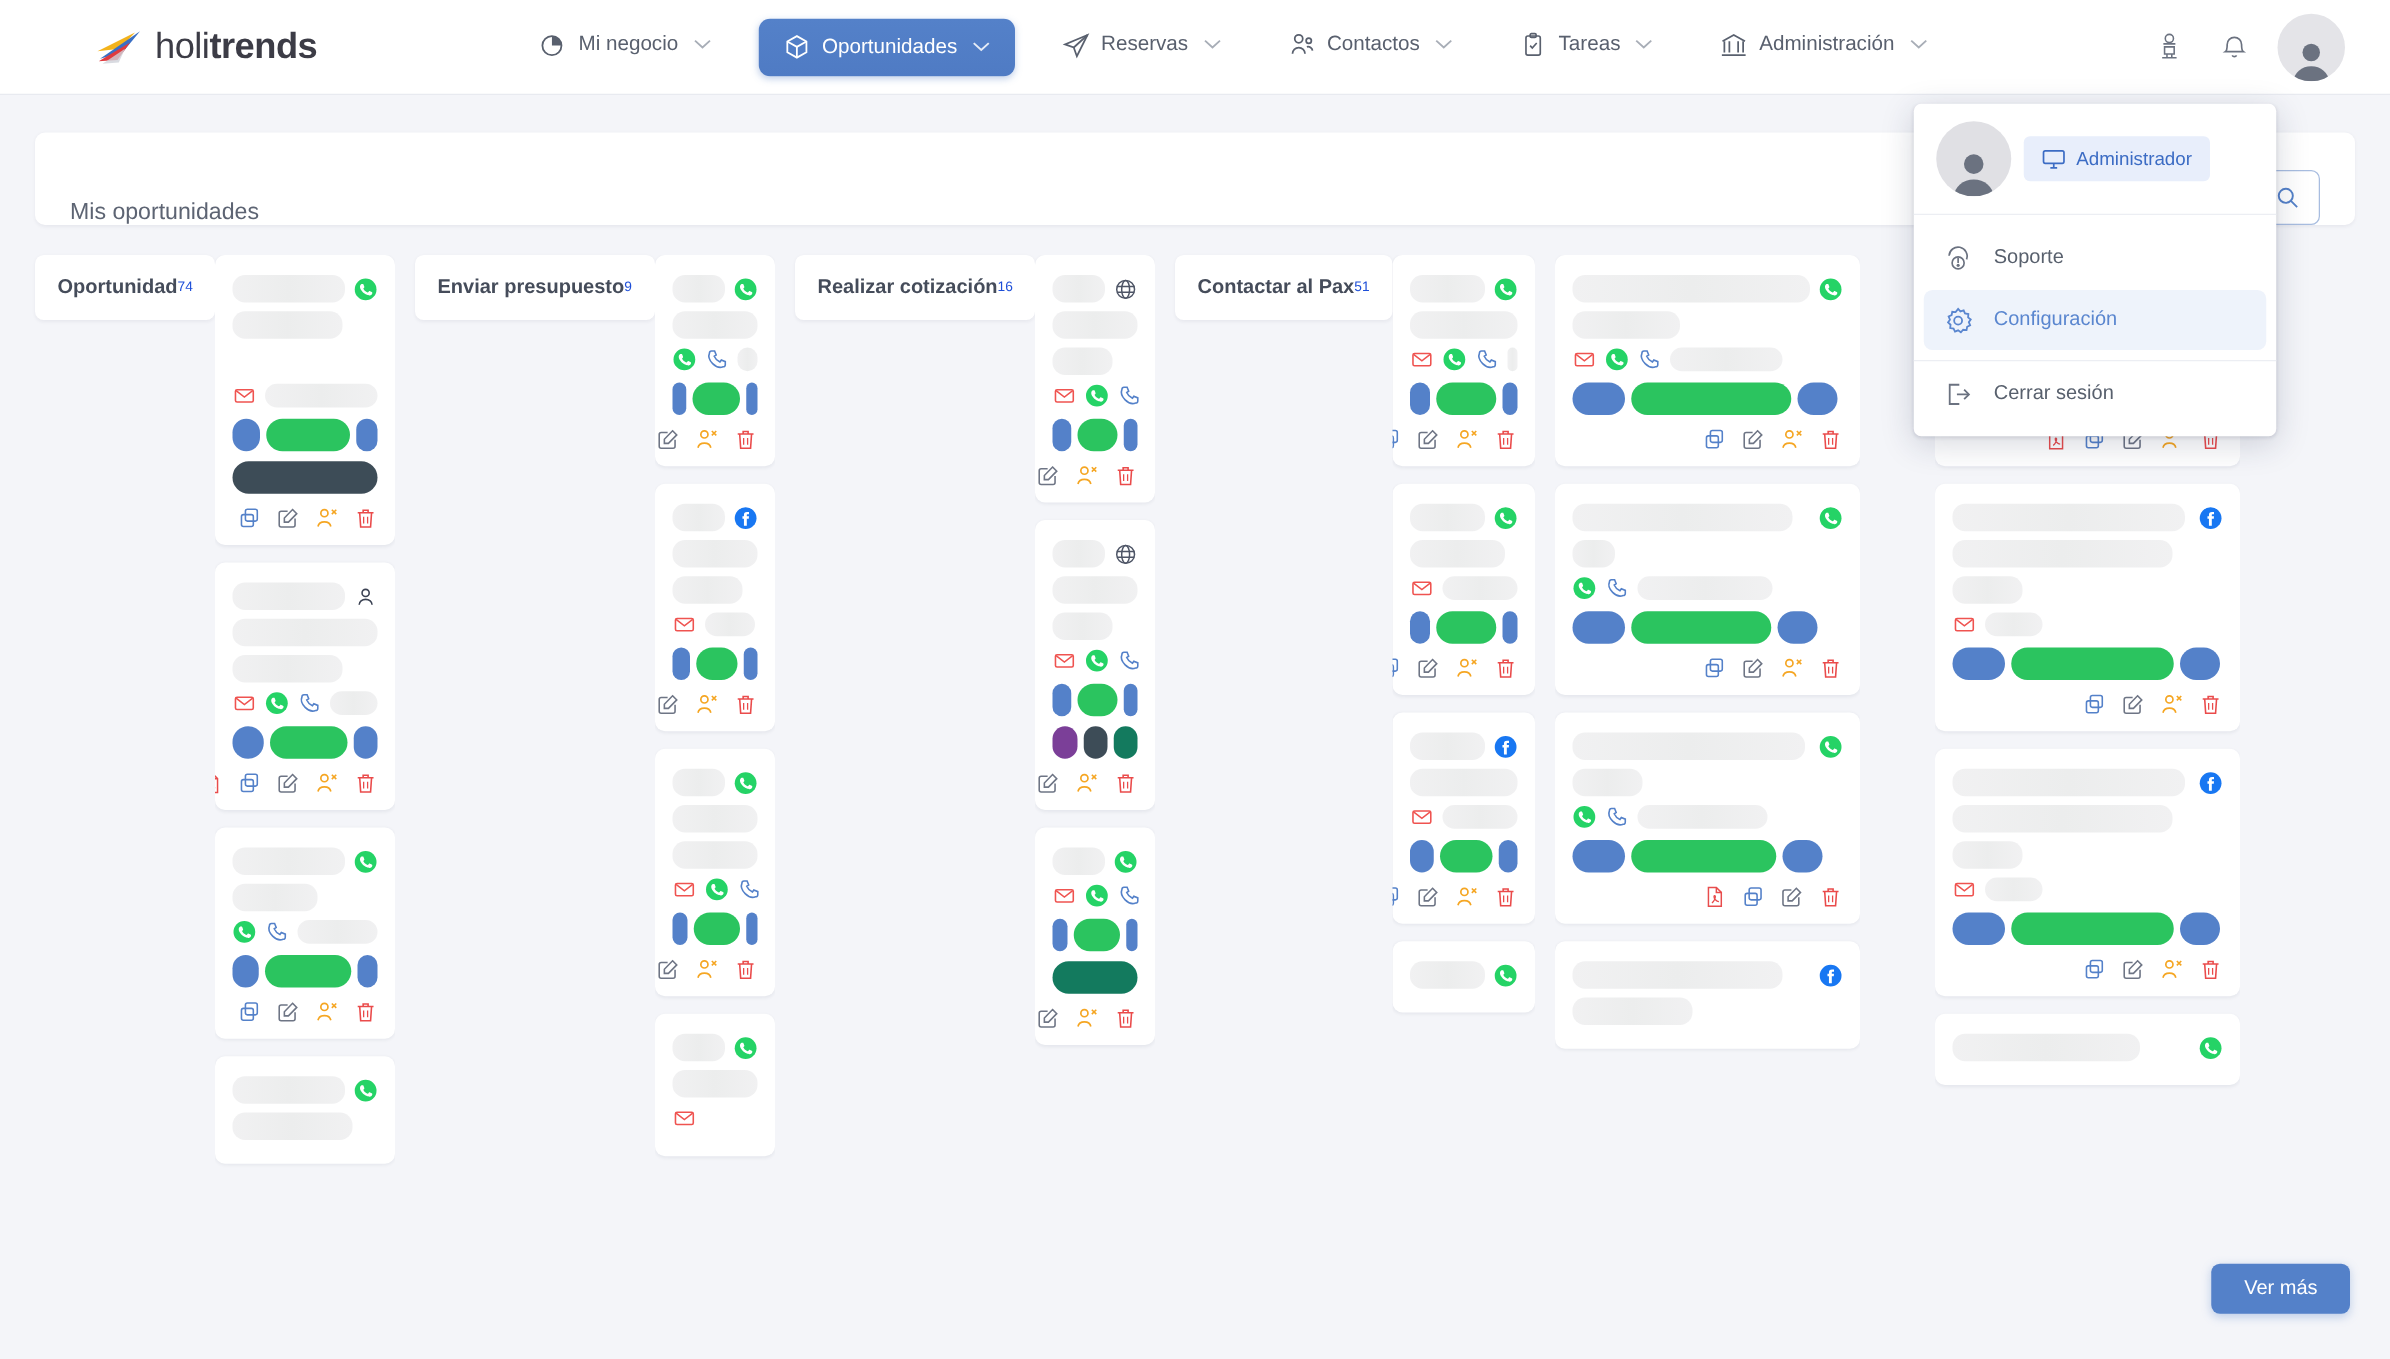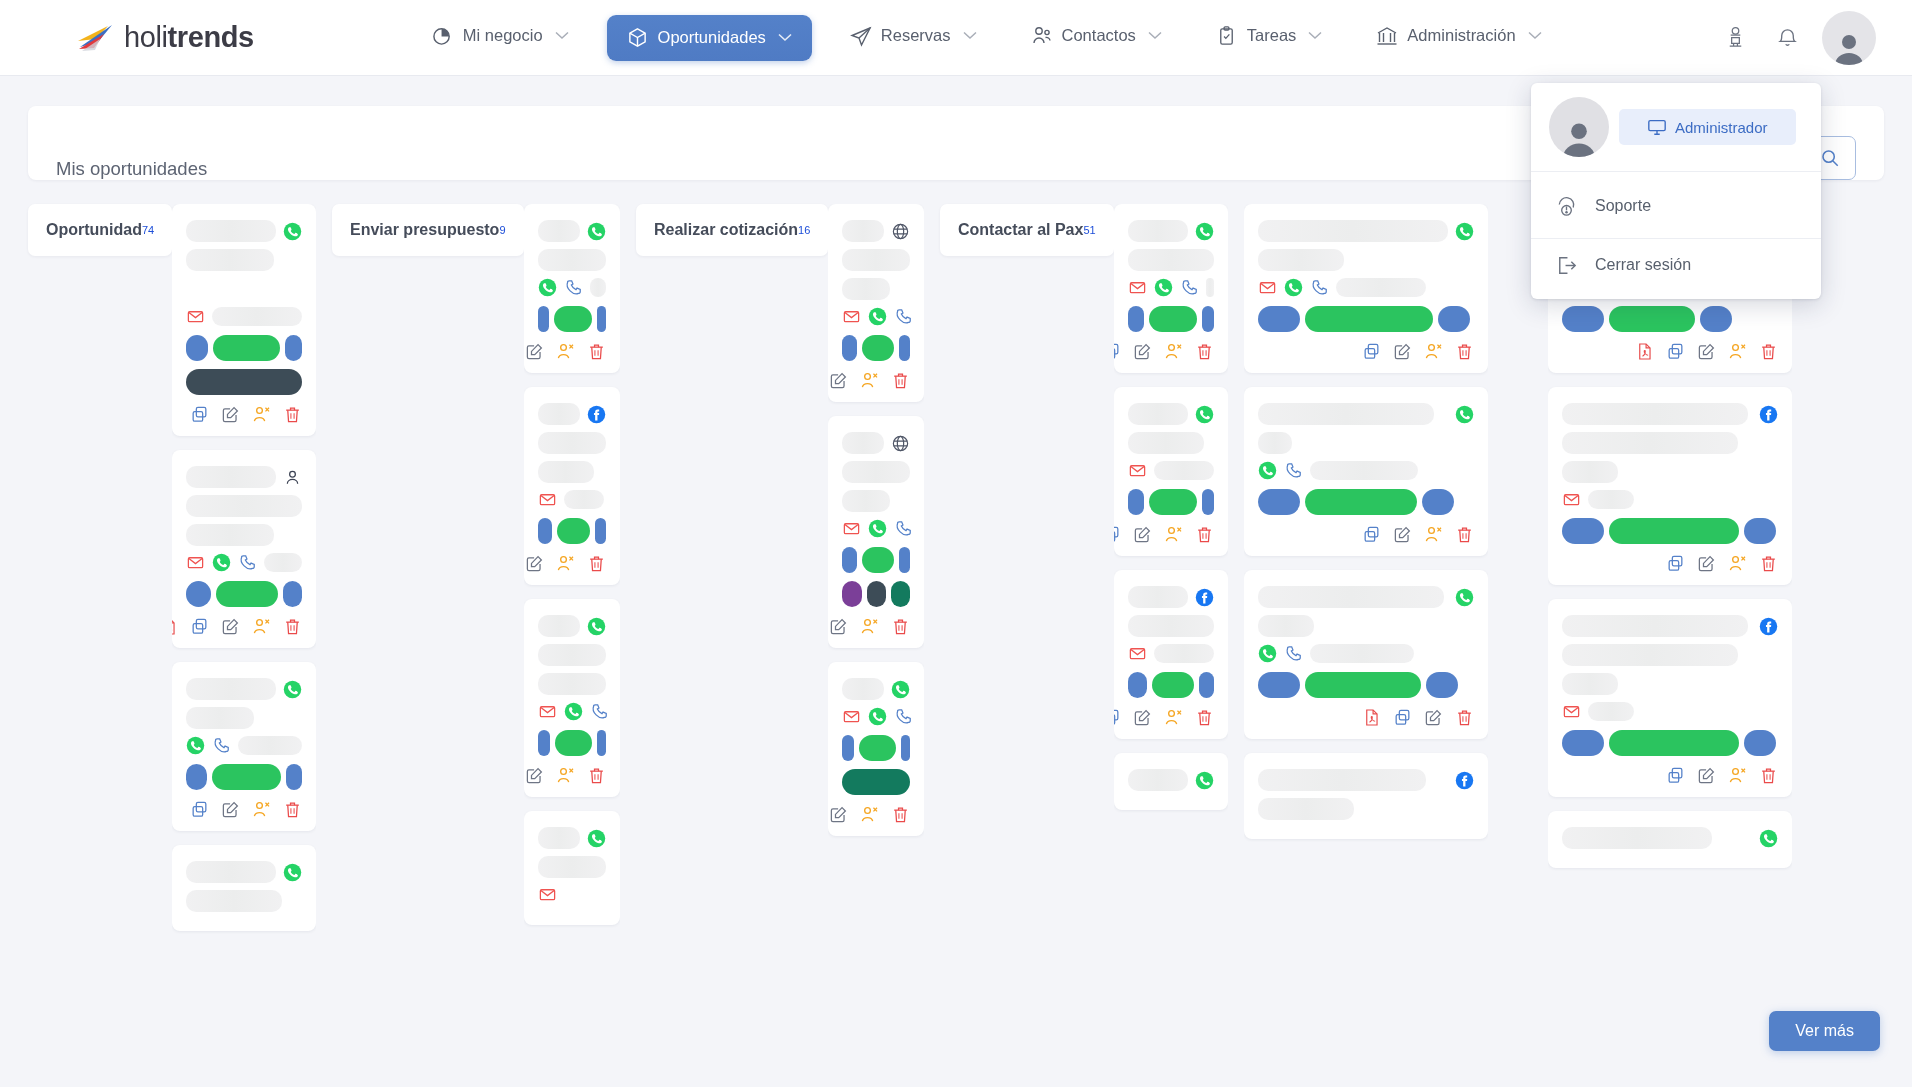--- a/index.html
+++ b/index.html
@@ -51,21 +51,21 @@
     position: absolute; left: 1531px; top: 83px; width: 290px;
     background: #ffffff; border-radius: 6px;
     box-shadow: 0 6px 26px rgba(30,40,70,.18), 0 1px 3px rgba(30,40,70,.12);
     z-index: 60; padding: 0 0 8px 0;
   }
   .um-head { display: flex; align-items: center; padding: 14px 14px 14px 18px; gap: 10px; border-bottom: 1px solid #eceef3; }
   .um-avatar { width: 60px; height: 60px; border-radius: 50%; background: #e0e0e4; display: flex; align-items: flex-end; justify-content: center; overflow: hidden; flex: 0 0 auto; }
   .um-role {
     display: flex; align-items: center; gap: 8px;
     background: #e8eefb; color: #3c6cc4; font-size: 15px;
-    padding: 8px 28px; border-radius: 5px; cursor: pointer;
+    padding: 8px 14px; border-radius: 5px; cursor: pointer;
   }
   .um-list { padding-top: 8px; }
   .um-item {
     display: flex; align-items: center; gap: 16px;
     margin: 2px 8px; padding: 11px 14px; border-radius: 7px;
     font-size: 16px; color: #58606d; cursor: pointer;
   }
   .um-item.sel { background: #eef3fb; color: #5a86cf; }
   .um-sep { height: 1px; background: #eceef3; margin: 8px 0 2px 0; }
   .um-ico { width: 26px; height: 26px; display: flex; align-items: center; justify-content: center; flex: 0 0 auto; }
@@ -295,20 +295,29 @@
         <svg width="25" height="25" viewBox="0 0 26 26" fill="none" stroke="#6b7280" stroke-width="1.4">
           <path d="M20 14 a7.5 7.5 0 1 0 -14.5 -3"></path>
             <circle cx="13" cy="17" r="5"></circle>
             <path d="M13 17 v-4"></path>
             <circle cx="13" cy="19" r="1.3" fill="#6b7280" stroke="none"></circle>
         </svg>
       </span>
       <span>Soporte</span>
     </div>
 
+    <div class="um-item sel">
+      <span class="um-ico">
+        <svg width="25" height="25" viewBox="0 0 26 26" fill="none" stroke="#5a86cf" stroke-width="1.5">
+          <circle cx="13" cy="13" r="3.3"></circle>
+          <path d="M13 3.2 l1.9 2.1 2.7-.9 1.1 2.6 2.8.5-.2 2.8 2.2 1.7-1.6 2.3 1.1 2.6-2.5 1.2-.5 2.8-2.8-.3-1.9 2.1-2.3-1.6-2.6 1.1-1.2-2.5-2.8-.5.3-2.8-2.1-1.9 1.6-2.3-1.1-2.6 2.5-1.2.5-2.8 2.8.3z"></path>
+        </svg>
+      </span>
+      <span>Configuración</span>
+    </div>
 
     <div class="um-sep"></div>
 
     <div class="um-item">
       <span class="um-ico">
         <svg width="25" height="25" viewBox="0 0 26 26" fill="none" stroke="#6b7280" stroke-width="1.5">
           <path d="M14 5 H6 v16 h8"></path>
             <path d="M12 13 h10"></path>
             <path d="M18 9 l4 4 -4 4"></path>
         </svg>

